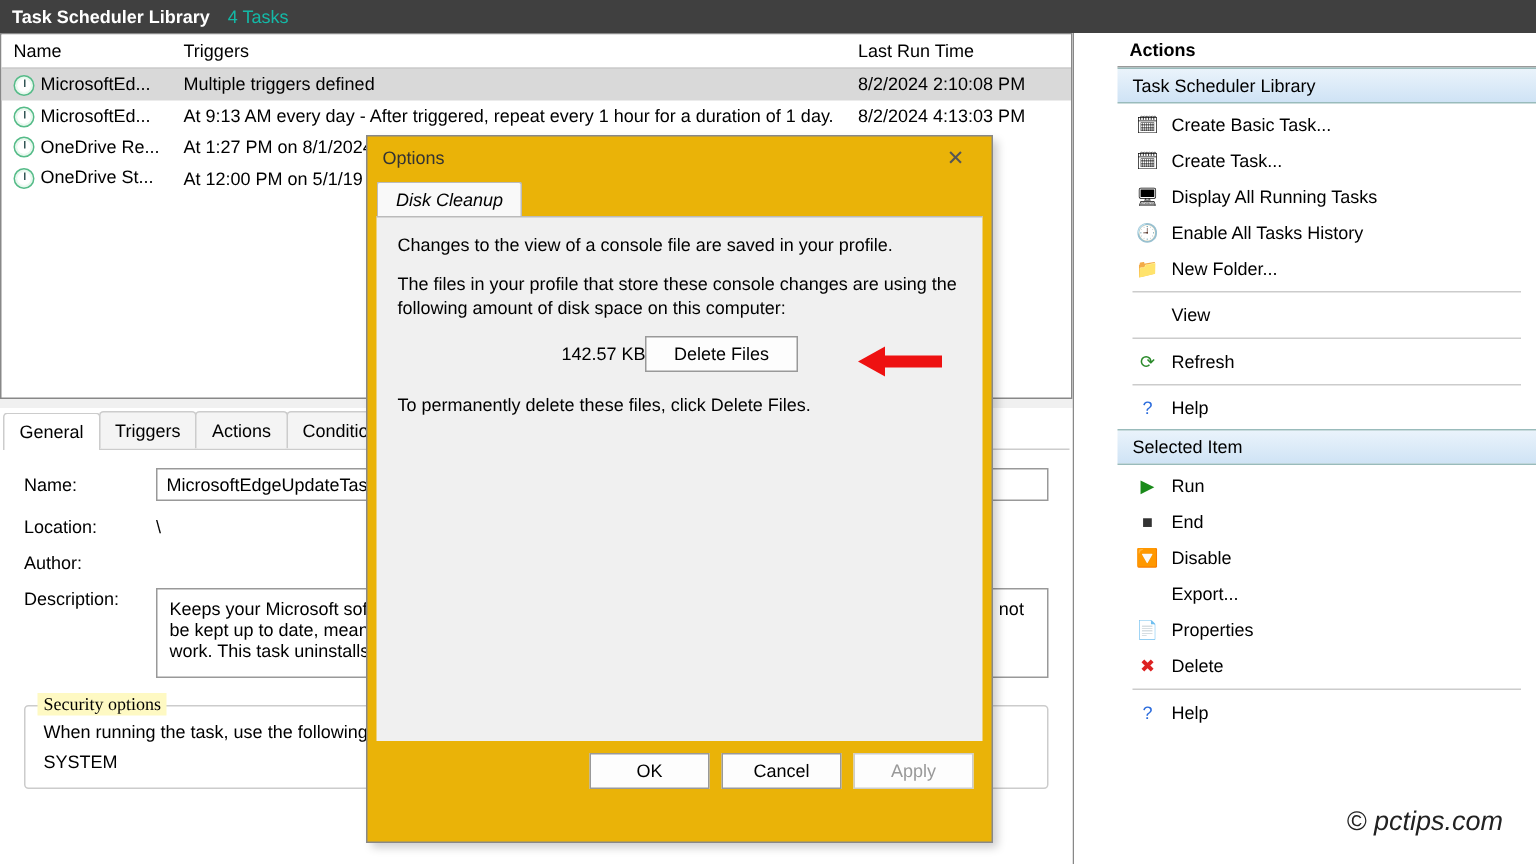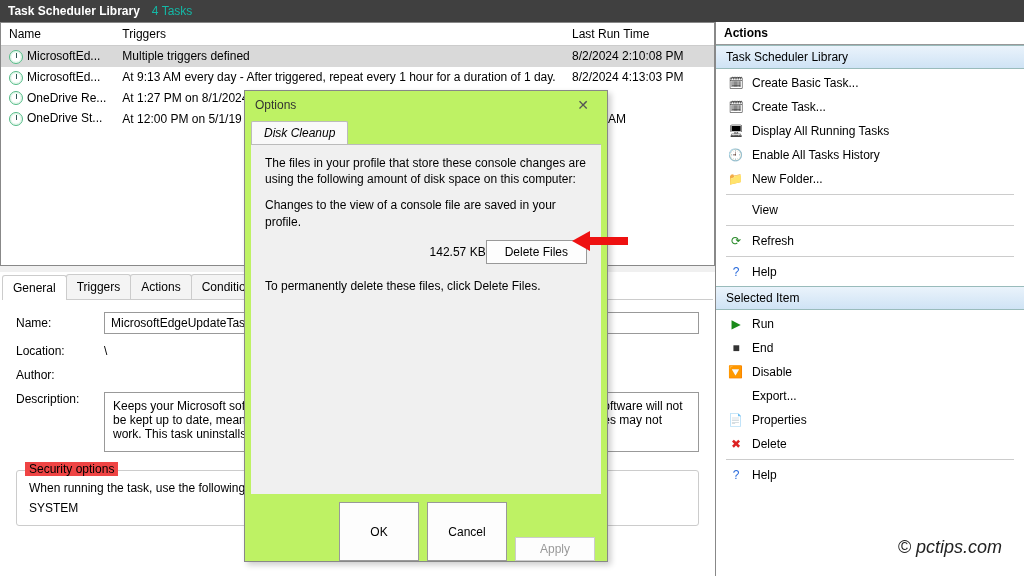--- a/index.html
+++ b/index.html
@@ -2,21 +2,21 @@
 <html><head>
 <meta charset="utf-8">
 <style>
 * { box-sizing: border-box; margin: 0; padding: 0; font-family: "Segoe UI", Tahoma, sans-serif; font-size: 12px; }
 body { background: #fff; width: 1024px; height: 576px; overflow: hidden; position: relative; }
 
 .titlebar { background: #404040; color: #fff; height: 22px; display: flex; align-items: center; padding: 0 8px; gap: 12px; }
 .titlebar .title { font-weight: 600; }
 .titlebar .count { color: #14b8a6; }
 
-.main { display: flex; height: calc(100% - 22px); }
+.main { display: flex; height: calc(100% - 22px); gap: 29px; }
 .left-pane { width: 716px; border-right: 1px solid #888; display: flex; flex-direction: column; }
 .right-pane { flex: 1; display: flex; flex-direction: column; }
 
 
 .tasklist { flex: 0 0 250px; overflow: hidden; border-bottom: 6px solid #f0f0f0; position: relative; }
 .tasklist-inner { border: 1px solid #888; margin: 0; background:#fff; height: 100%; }
 .tasklist table { width: 100%; border-collapse: collapse; }
 .tasklist th { text-align: left; font-weight: 400; padding: 4px 8px; border-bottom: 1px solid #ccc; background: #fff; }
 .tasklist td { padding: 3px 8px; white-space: nowrap; }
 .tasklist tr.sel td { background: #d9d9d9; }
@@ -28,41 +28,41 @@
 .detail { flex:1; padding: 2px; background: #fff; overflow:hidden;}
 .tabs { display:flex; border-bottom: 1px solid #ccc; }
 .tab { padding: 5px 10px; border:1px solid #ccc; border-bottom:none; margin-right:-1px; background:#f4f4f4; border-radius: 3px 3px 0 0; }
 .tab.active { background:#fff; position:relative; top:1px; }
 .general { padding: 12px 14px; }
 .frow { display:flex; align-items:center; margin-bottom: 10px; }
 .frow label { width: 88px; }
 .frow input { flex:1; padding:3px 6px; border:1px solid #999; background:#fff; }
 .desc-box { border:1px solid #999; padding:6px 8px; flex:1; height:60px; overflow:hidden; }
 .security { margin-top: 18px; border:1px solid #ccc; border-radius:3px; padding: 10px 12px; position:relative;}
-.security .legend{ position:absolute; top:-9px; left:8px; background:#ef4444; padding:0 4px; }
+.security .legend{ position:absolute; top:-9px; left:8px; background:#fef9c3; padding:0 4px;font-family:Liberation Serif, serif; }
 
 
 .actions-title { background:#fff; border-bottom:1px solid #999; padding:4px 8px; font-weight:600; }
 .actions-section { background: linear-gradient(#eaf3fb,#cfe3f5); padding:4px 10px; border:1px solid #9bb; border-left:0; border-right:0; }
 .actions-list { padding: 2px 0; }
 .action-item { display:flex; align-items:center; gap:8px; padding:4px 12px; cursor:default;}
 .action-item .ico { width:16px; height:16px; display:flex; align-items:center; justify-content:center; }
 .sep { height:1px; background:#ccc; margin:3px 10px;}
 
 
-.dialog { position:absolute; left:244px; top:90px; width:364px; height:472px; background:#bef264; border:1px solid #888; box-shadow: 3px 3px 6px rgba(0,0,0,.2);}
+.dialog { position:absolute; left:244px; top:90px; width:418px; height:472px; background:#eab308; border:1px solid #888; box-shadow: 3px 3px 6px rgba(0,0,0,.2);}
 .dialog-title { display:flex; justify-content:space-between; align-items:center; padding:6px 10px 2px; color:#333;}
 .dialog-title .close { width:28px; text-align:center; color:#555; font-size:14px;}
 .dialog-tabs { padding: 6px 6px 0;}
 .dtab { display:inline-block; padding:4px 12px; background:#f9f9f9; border:1px solid #bbb; border-bottom:none; border-radius:2px 2px 0 0;font-style:italic;}
 .dialog-body { background:#f0f0f0; padding: 10px 14px; height: 350px; border-top:1px solid #bbb; margin:0 6px; }
 .dialog-body p { margin-bottom:10px; line-height:1.35;}
-.size-row{display:flex; justify-content:flex-end; align-items:center; margin: 6px 0 14px;}
+.size-row{display:flex; justify-content:center; align-items:center; margin: 6px 18px 14px;}
 .btn { padding:4px 18px; background:#fdfdfd; border:1px solid #999; min-width:80px; text-align:center;}
-.btn[disabled]{ color:#999; border-color:#ccc;margin-top:35px;}
+.btn[disabled]{ color:#999; border-color:#ccc;}
 .dialog-footer{ display:flex; gap:8px; justify-content:flex-end; padding:8px 12px;}
 .arrow { position:absolute; left:572px; top:230px; }
 .arrow svg { width:56px; height:22px; }
 
 .watermark{ position:absolute; right:22px; bottom:18px; font-style:italic; font-size:18px; color:#222;margin-left:36px;}
 
 
 .g-run{color:#1a8a1a;} .g-end{color:#333;} .g-x{color:#d22;} .g-help{color:#2a6bdc;} .g-refresh{color:#2a8a2a;}
 </style>
 </head>
@@ -220,22 +220,22 @@
 
 <div class="dialog">
   <div class="dialog-title">
     <span>Options</span>
     <span class="close">✕</span>
   </div>
   <div class="dialog-tabs">
     <span class="dtab">Disk Cleanup</span>
   </div>
   <div class="dialog-body">
+    <p>Changes to the view of a console file are saved in your profile.</p>
     <p>The files in your profile that store these console changes are using the following amount of disk space on this computer:</p>
-    <p>Changes to the view of a console file are saved in your profile.</p>
     <div class="size-row">
       <span>142.57 KB</span>
       <button class="btn">Delete Files</button>
     </div>
     <p>To permanently delete these files, click Delete Files.</p>
   </div>
   <div class="dialog-footer">
     <button class="btn">OK</button>
     <button class="btn">Cancel</button>
     <button class="btn" disabled="">Apply</button>

